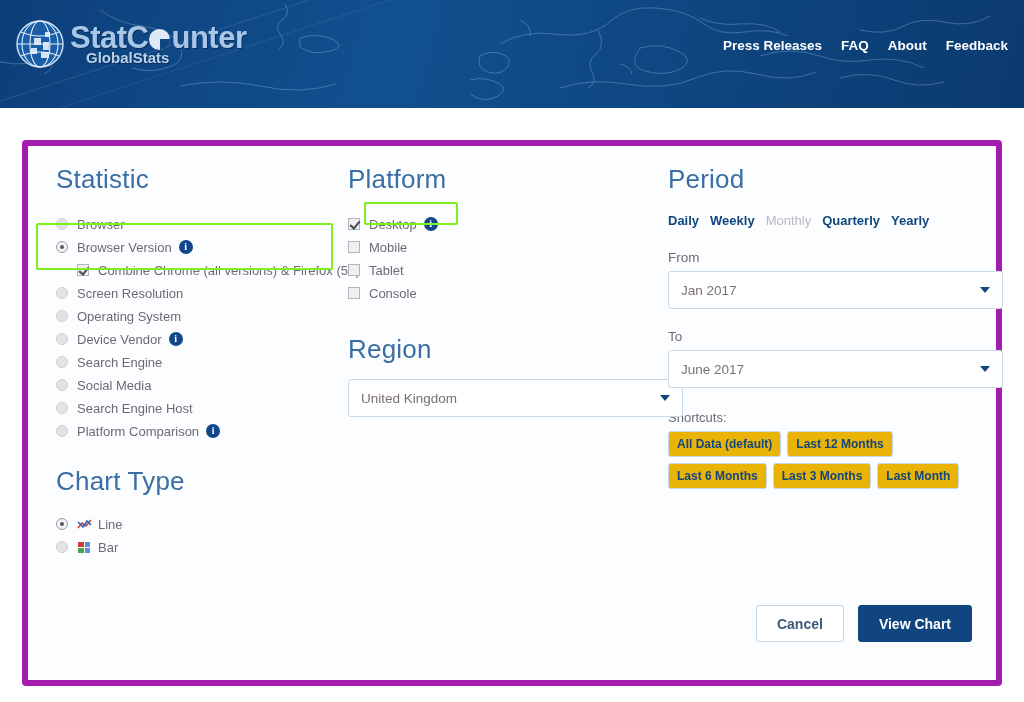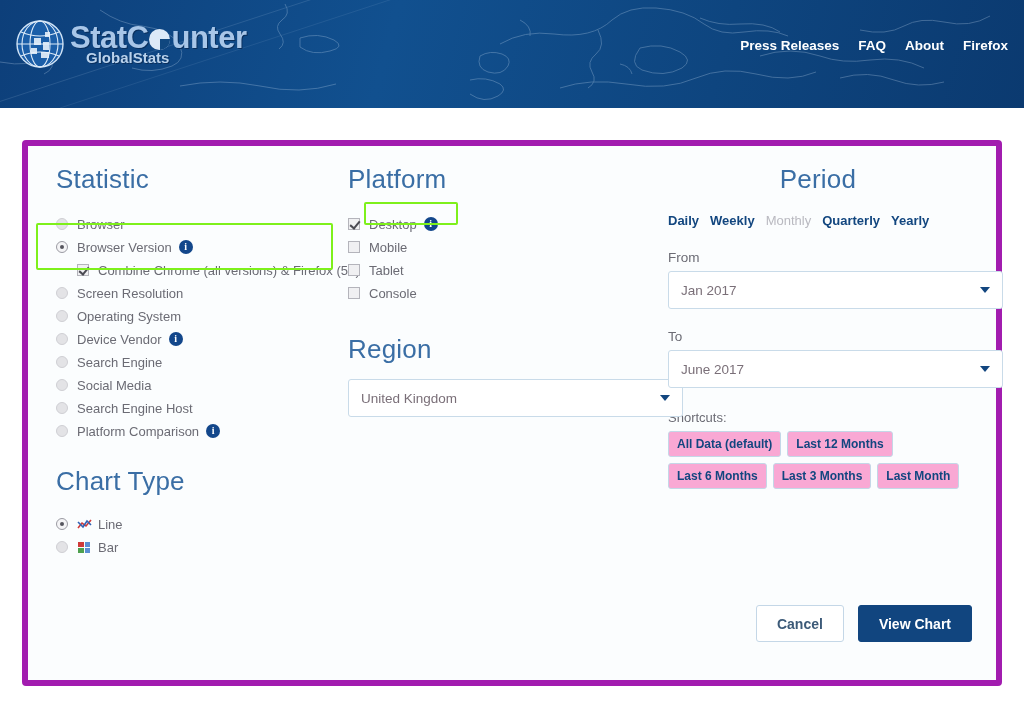--- a/index.html
+++ b/index.html
@@ -257,21 +257,21 @@
   }
   .chips {
     display: flex;
     flex-wrap: wrap;
     gap: 6px;
     width: 300px;
   }
   .chip {
     border: 1px solid #c4d7e7;
     border-radius: 3px;
-    background: #f9a8d4;
+    background: #eab308;
     color: #12467f;
     font-size: 12px;
     font-weight: bold;
     padding: 5px 8px;
     white-space: nowrap;
     cursor: pointer;
   }
 
   
   .actions {
@@ -348,21 +348,21 @@
         <span>StatC</span><span class="pie-o"></span><span>unter</span>
       </span>
       <span class="logo-sub">GlobalStats</span>
     </span>
   </div>
 
   <div class="nav">
     <a href="#">Press Releases</a>
     <a href="#">FAQ</a>
     <a href="#">About</a>
-    <a href="#">Firefox</a>
+    <a href="#">Feedback</a>
   </div>
 </div>
 
 <div class="card">
   <div class="columns">
 
     <div class="col-statistic">
       <h2 class="section">Statistic</h2>
 
       <div class="opt">
@@ -468,21 +468,21 @@
 
       <h2 class="section" style="margin-top:30px;margin-bottom:14px;">Region</h2>
 
       <div class="select">
         <span>United Kingdom</span>
         <span class="caret"></span>
       </div>
     </div>
 
     <div class="col-period">
-      <h2 class="section" style="text-align:center;">Period</h2>
+      <h2 class="section" style="">Period</h2>
 
       <div class="freq-row">
         <a href="#" class="freq">Daily</a>
         <a href="#" class="freq">Weekly</a>
         <span class="freq current">Monthly</span>
         <a href="#" class="freq">Quarterly</a>
         <a href="#" class="freq">Yearly</a>
       </div>
 
       <div class="field-label">From</div>

